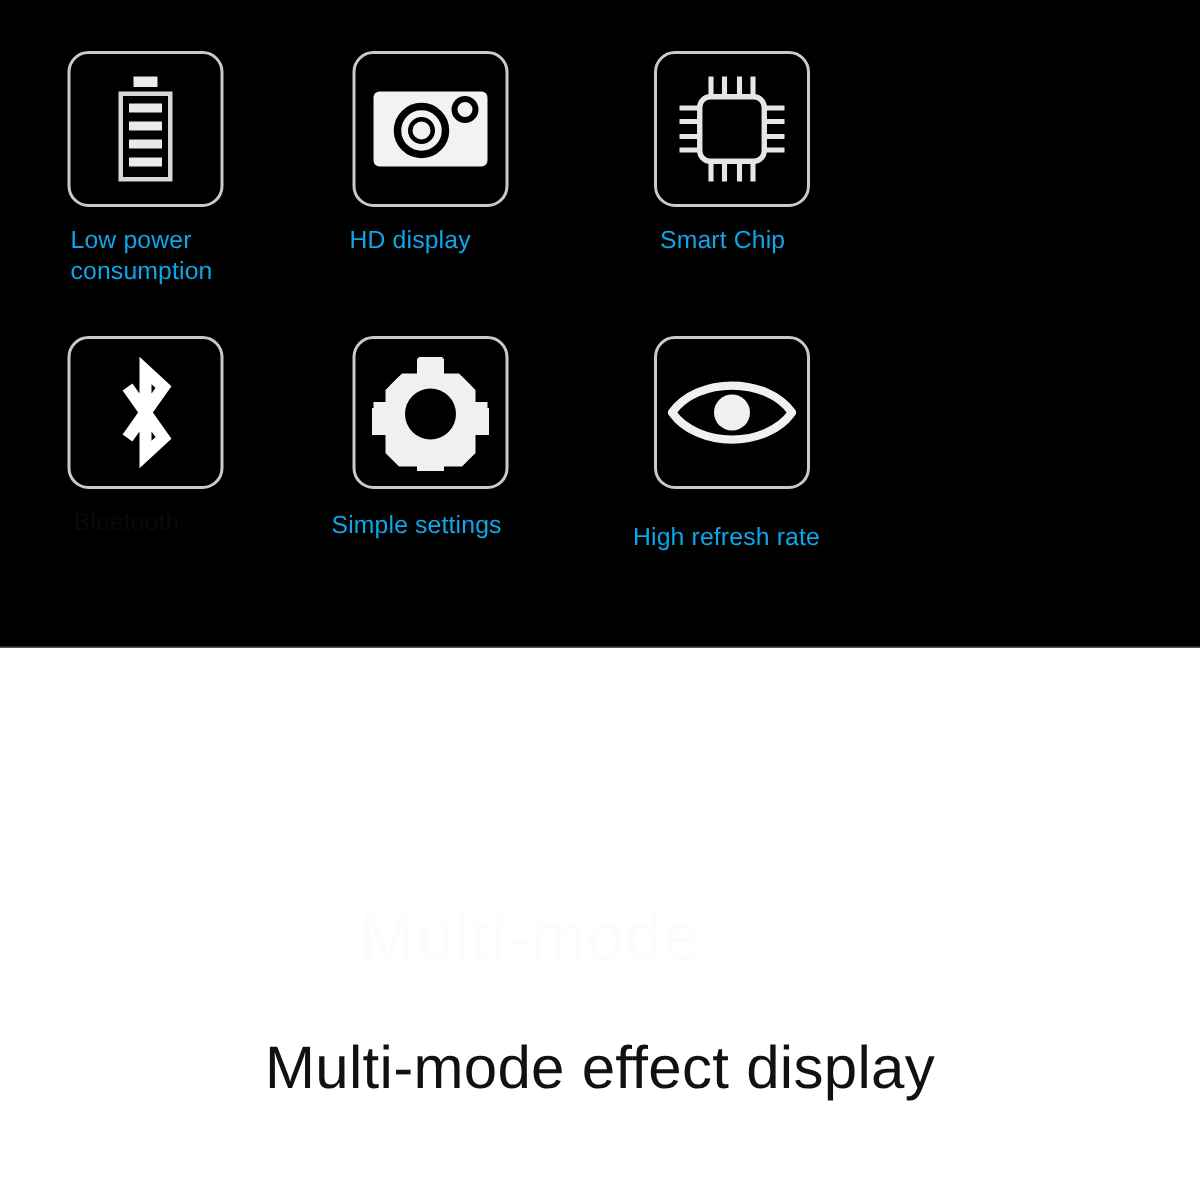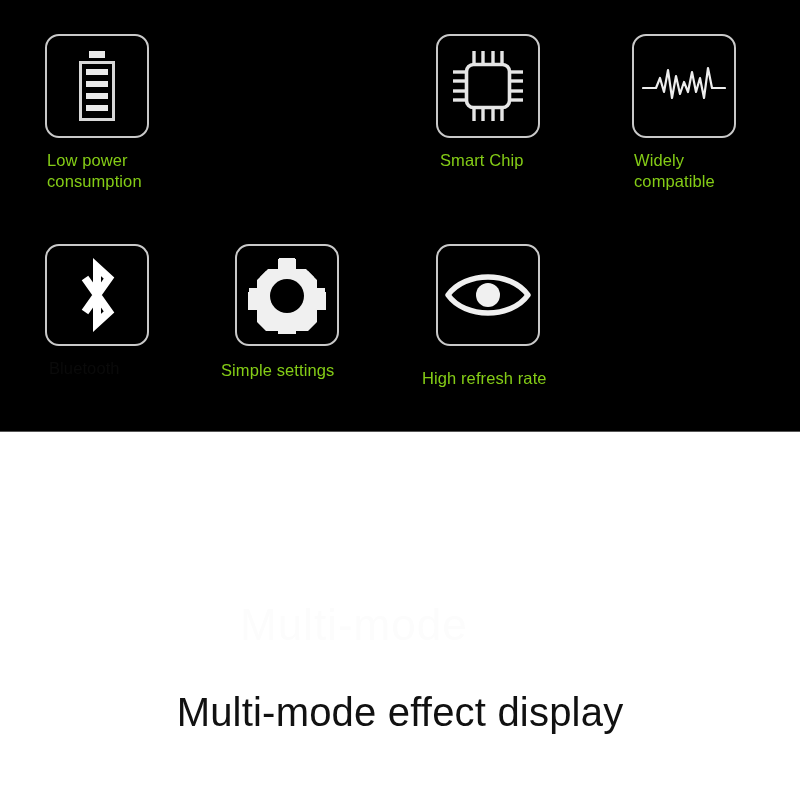--- a/index.html
+++ b/index.html
@@ -46,21 +46,21 @@
     top: 0;
     width: 800px;
     height: 432px;
   }
 
   .cell {
     position: absolute;
     width: 200px;
   }
   .cell.r1 { top: 34px; }
-  .cell.r2 { top: 244px; }
+  .cell.r2 { top: 224px; }
   .cell.c1 { left: 5px; }
   .cell.c2 { left: 193px; }
   .cell.c3 { left: 392px; }
   .cell.c4 { left: 588px; }
 
   .tile {
     width: 104px;
     height: 104px;
     border: 2px solid #c9c9c9;
     border-radius: 14px;
@@ -73,21 +73,21 @@
   }
   .cell.c2 .tile { margin-left: 42px; }
   .cell.c3 .tile { margin-left: 44px; }
   .cell.c4 .tile { margin-left: 44px; }
 
   .cell.r2 .tile { height: 102px; }
 
   .tile svg { display: block; }
 
   .feature-label {
-    color: #84cc16;
+    color: #0ea5e9;
     font-size: 16.5px;
     line-height: 21px;
     margin-top: 12px;
     padding-left: 42px;
     padding-right: 4px;
     white-space: pre-line;
     letter-spacing: .1px;
   }
   .cell.c2 .feature-label { padding-left: 40px; }
   .cell.c3 .feature-label { padding-left: 48px; }
@@ -148,20 +148,34 @@
               <rect x="19" y="32" width="22" height="6" fill="#eaeaea"></rect>
               <rect x="19" y="44" width="22" height="6" fill="#eaeaea"></rect>
               <rect x="19" y="56" width="22" height="6" fill="#eaeaea"></rect>
             </svg>
           </span>
         </div>
         <div class="feature-label">Low power
 consumption</div>
       </div>
 
+      <div class="cell r1 c2">
+        <div class="tile">
+          <span>
+            <svg width="78" height="58" viewBox="0 0 78 58">
+              <rect x="1" y="4" width="76" height="50" rx="4" fill="#f2f2f2"></rect>
+              <circle cx="33" cy="30" r="16" fill="none" stroke="#000" stroke-width="5"></circle>
+              <circle cx="33" cy="30" r="7.5" fill="#f2f2f2"></circle>
+              <circle cx="33" cy="30" r="7.5" fill="none" stroke="#000" stroke-width="3"></circle>
+              <circle cx="62" cy="16" r="7" fill="none" stroke="#000" stroke-width="4"></circle>
+            </svg>
+          </span>
+        </div>
+        <div class="feature-label">HD display</div>
+      </div>
 
       <div class="cell r1 c3">
         <div class="tile">
           <span>
             <svg width="74" height="74" viewBox="0 0 74 74">
               <g stroke="#e6e6e6" stroke-width="3.4" stroke-linecap="butt">
                 <line x1="23" y1="2" x2="23" y2="15"></line>
                 <line x1="32" y1="2" x2="32" y2="15"></line>
                 <line x1="42" y1="2" x2="42" y2="15"></line>
                 <line x1="51" y1="2" x2="51" y2="15"></line>
@@ -178,31 +192,20 @@
                 <line x1="59" y1="42" x2="72" y2="42"></line>
                 <line x1="59" y1="51" x2="72" y2="51"></line>
               </g>
               <rect x="15.5" y="15.5" width="43" height="43" rx="7" fill="none" stroke="#e6e6e6" stroke-width="3.6"></rect>
             </svg>
           </span>
         </div>
         <div class="feature-label">Smart Chip</div>
       </div>
 
-      <div class="cell r1 c4">
-        <div class="tile">
-          <span>
-            <svg width="84" height="56" viewBox="0 0 84 56">
-              <polyline points="1,30 14,30 18,20 22,34 26,12 30,40 34,18 38,36 42,24 46,34 50,14 54,34 58,20 62,40 66,10 70,30 83,30" fill="none" stroke="#ededed" stroke-width="2.2" stroke-linejoin="round" stroke-linecap="round"></polyline>
-            </svg>
-          </span>
-        </div>
-        <div class="feature-label">Widely
-compatible</div>
-      </div>
 
       <div class="cell r2 c1">
         <div class="tile">
           <span>
             <svg width="52" height="76" viewBox="0 0 52 76">
               <path d="M14 21 L38 55 L26 66 L26 10 L38 21 L14 55" fill="none" stroke="#ffffff" stroke-width="8" stroke-linejoin="miter" stroke-linecap="butt"></path>
             </svg>
           </span>
         </div>
         <div class="feature-label">Bluetooth</div>

